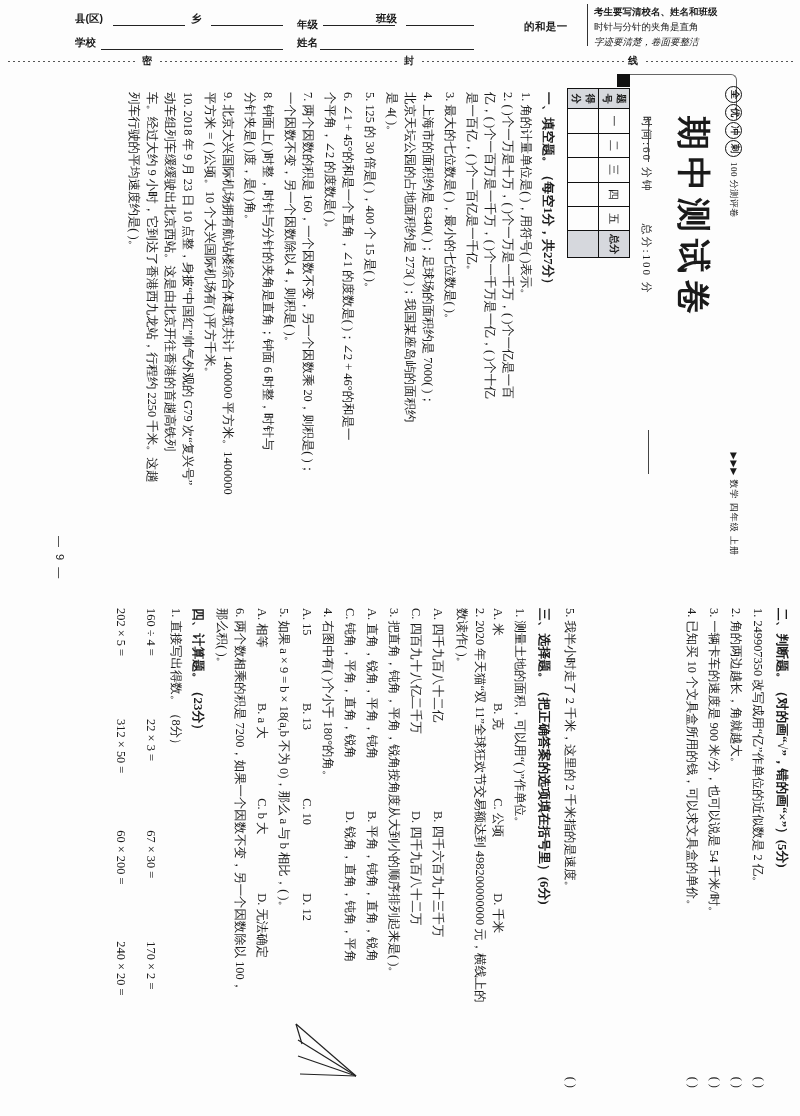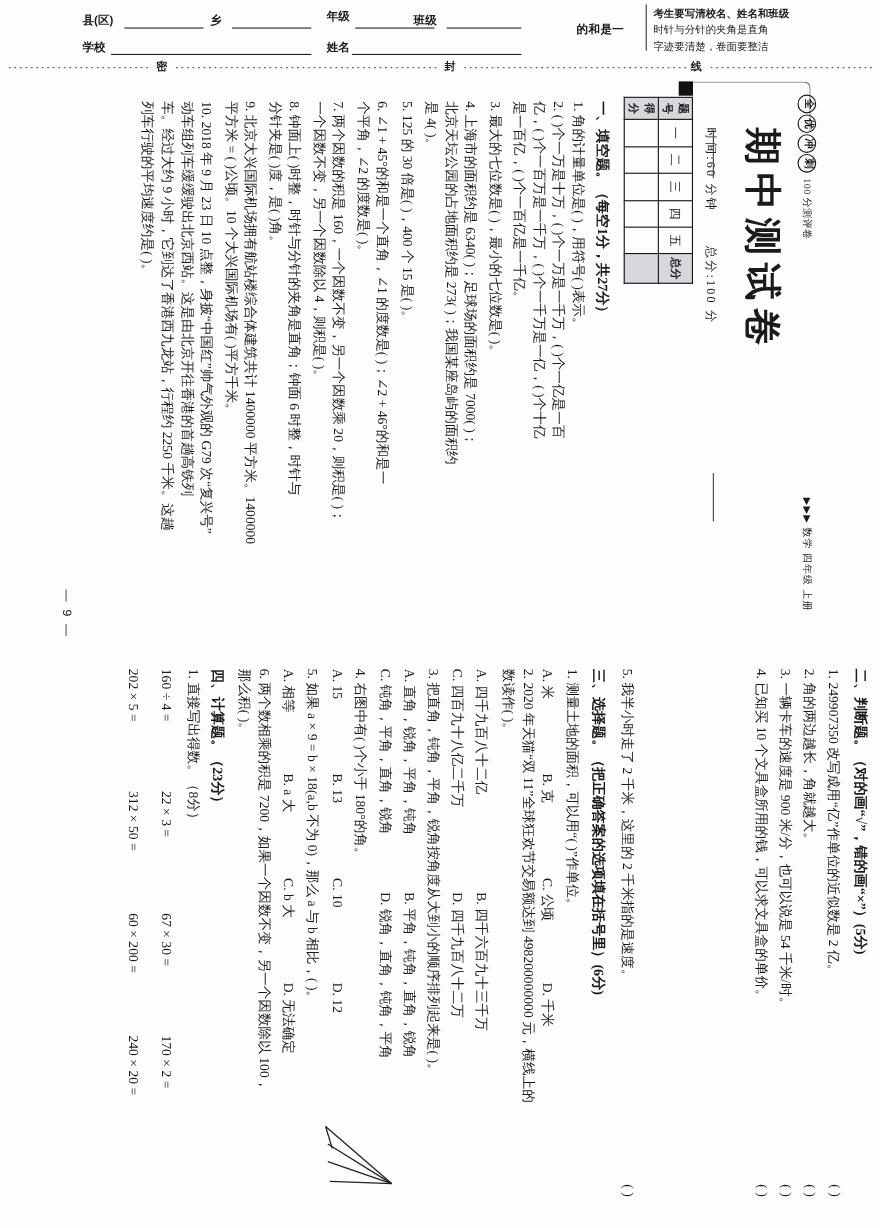--- a/index.html
+++ b/index.html
@@ -67,33 +67,33 @@
 
   <div class="idstrip">
     <div class="fld" style="left:75px;top:12px;">县(区)</div>
     <div class="ul" style="left:113px;top:24px;width:72px;"></div>
     <div class="fld" style="left:191px;top:12px;">乡</div>
     <div class="ul" style="left:211px;top:24px;width:72px;"></div>
 
     <div class="fld" style="left:75px;top:36px;">学校</div>
     <div class="ul" style="left:101px;top:48px;width:182px;"></div>
 
-    <div class="fld" style="left:297px;top:8px;">年级</div>
+    <div class="fld" style="left:297px;top:18px;">年级</div>
     <div class="ul" style="left:323px;top:24px;width:72px;"></div>
     <div class="fld" style="left:376px;top:12px;">班级</div>
     <div class="ul" style="left:406px;top:24px;width:68px;"></div>
 
     <div class="fld" style="left:297px;top:36px;">姓名</div>
     <div class="ul" style="left:320px;top:48px;width:154px;"></div>
 
     <div class="notice-label">的和是一</div>
     <div class="notice-bar"></div>
     <div class="notice-line" style="top:6px;font-weight:bold;">考生要写清校名、姓名和班级</div>
     <div class="notice-line" style="top:21px;">时针与分针的夹角是直角</div>
-    <div class="notice-line" style="top:36px;">字迹要清楚，卷面要整洁</div>
+    <div class="notice-line" style="top:36px;font-style:italic;">字迹要清楚，卷面要整洁</div>
   </div>
 
   <div class="sealrow">
     <div class="dots" style="left:8px;width:130px;"></div>
     <div class="sealch" style="left:142px;">密</div>
     <div class="dots" style="left:160px;width:240px;"></div>
     <div class="sealch" style="left:404px;">封</div>
     <div class="dots" style="left:422px;width:202px;"></div>
     <div class="sealch" style="left:628px;">线</div>
     <div class="dots" style="left:646px;width:148px;"></div>

